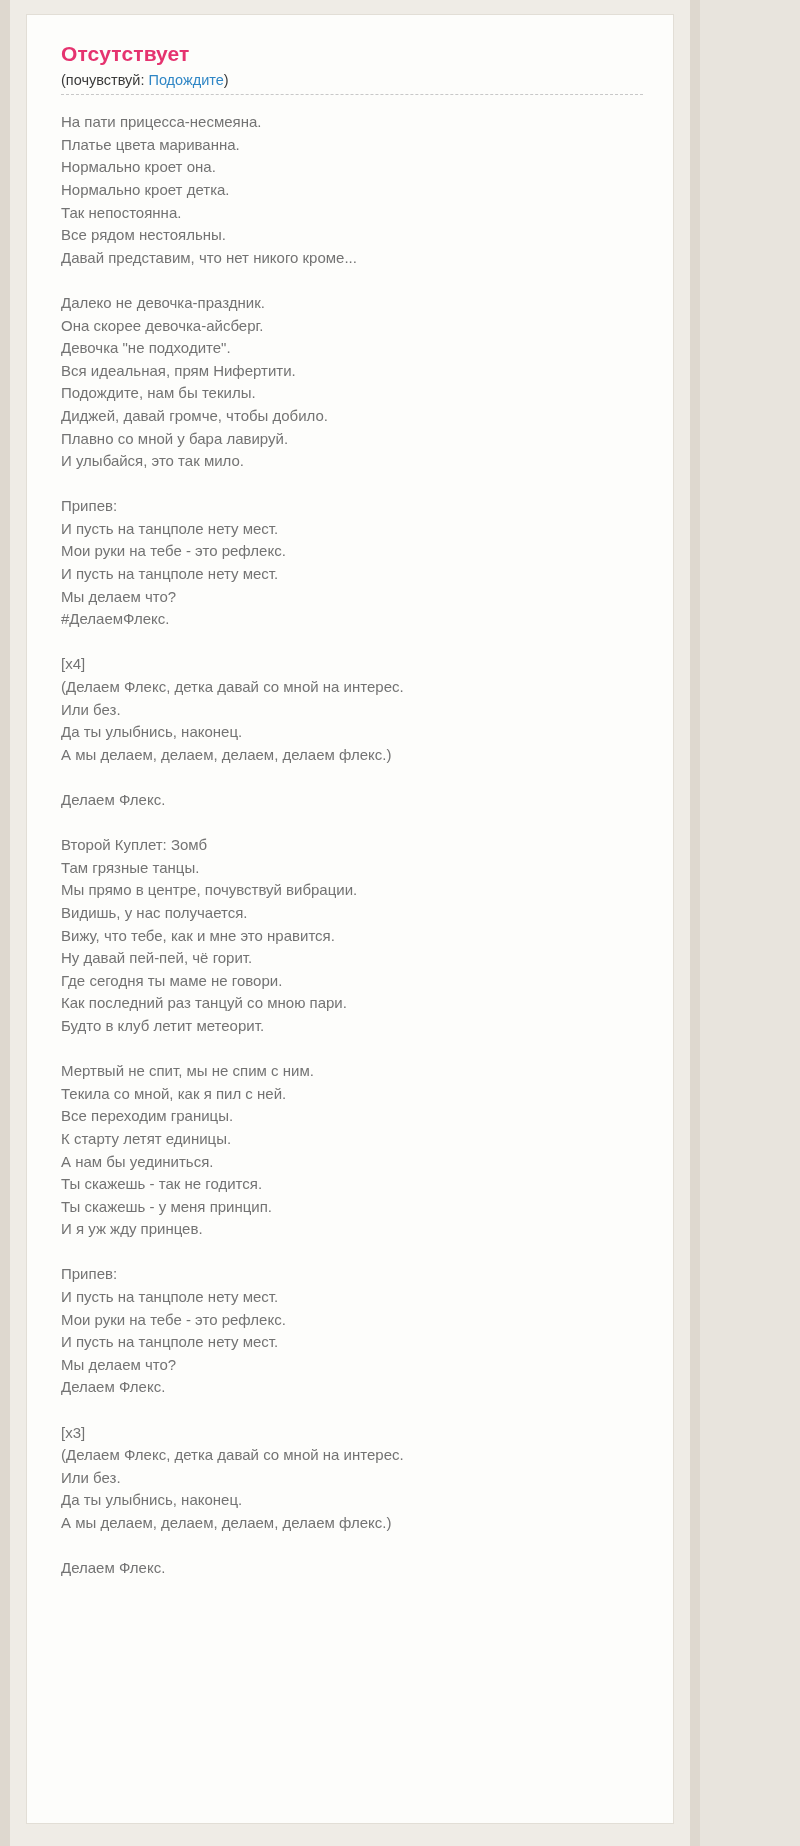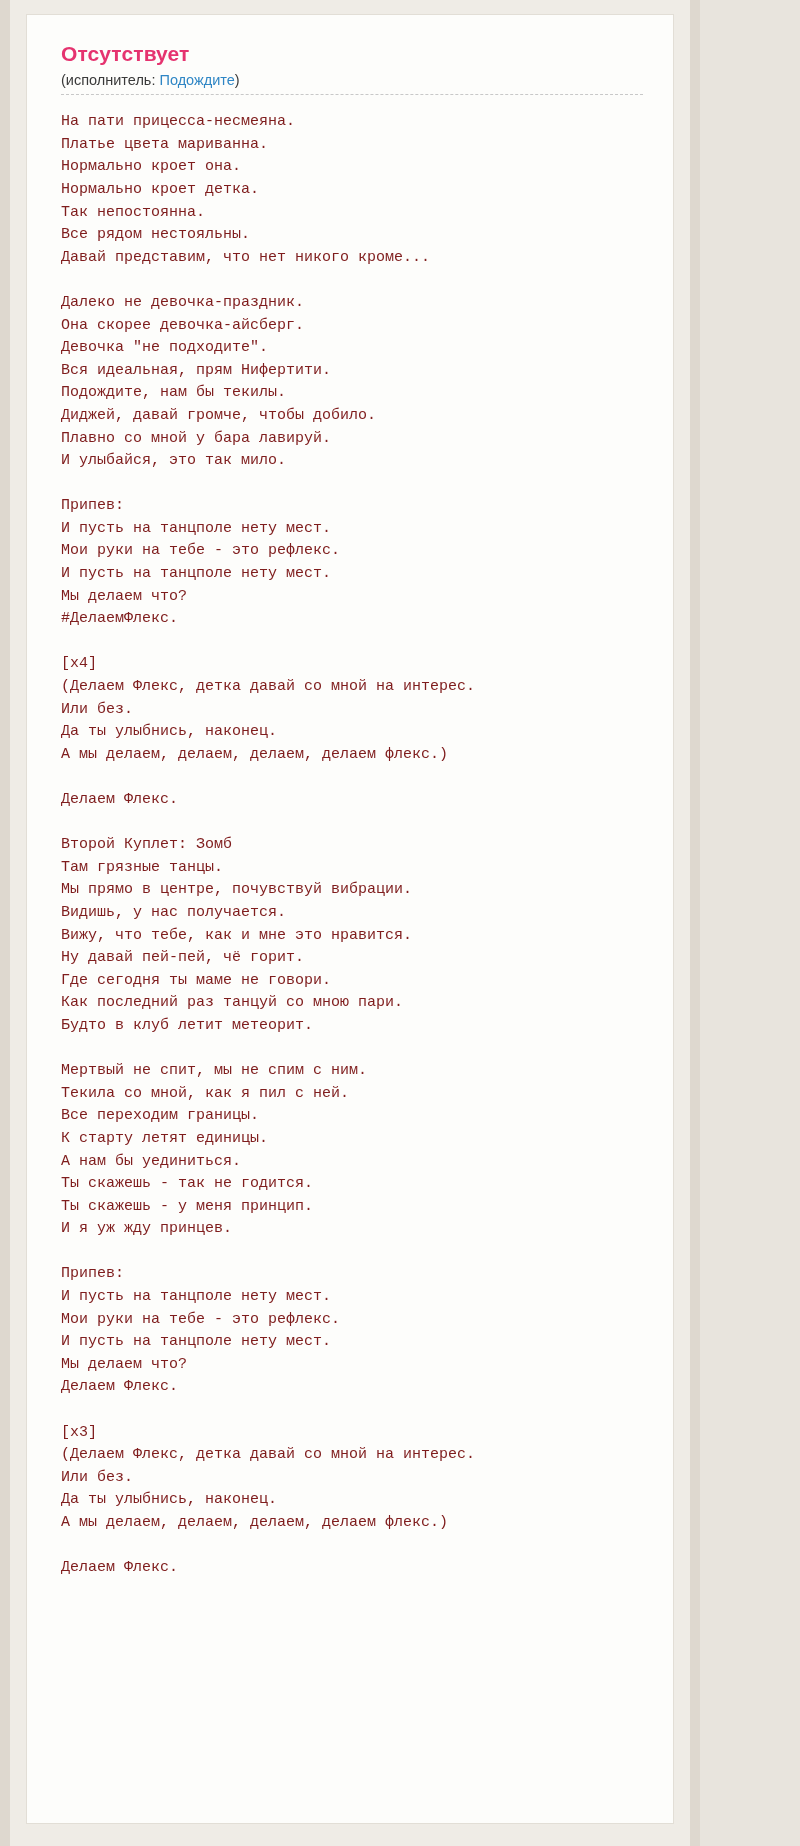--- a/index.html
+++ b/index.html
@@ -54,37 +54,37 @@
 
   .divider {
     border: 0;
     border-top: 1px dashed #c8c8c8;
     margin: 6px 0 16px 0;
     height: 0;
   }
 
   .lyrics {
     font-size: 15px;
-    color: #7f1d1d;
+    color: #737373;
     line-height: 22.6px;
     white-space: pre-wrap;
     word-wrap: break-word;
     margin: 0;
-    font-family: Liberation Mono, monospace;
+    font-family: Liberation Sans, sans-serif;
   }
 </style>
 </head>
 <body>
 
 <div class="page-frame">
   <div class="sheet">
 
     <h1 class="song-title">Отсутствует</h1>
 
-    <div class="artist-line"><span>(исполнитель: </span><a class="artist-link" href="#">Подождите</a><span>)</span></div>
+    <div class="artist-line"><span>(почувствуй: </span><a class="artist-link" href="#">Подождите</a><span>)</span></div>
 
     <hr class="divider">
 
     <div class="lyrics">На пати прицесса-несмеяна.
 Платье цвета мариванна.
 Нормально кроет она.
 Нормально кроет детка.
 Так непостоянна.
 Все рядом нестояльны.
 Давай представим, что нет никого кроме...

